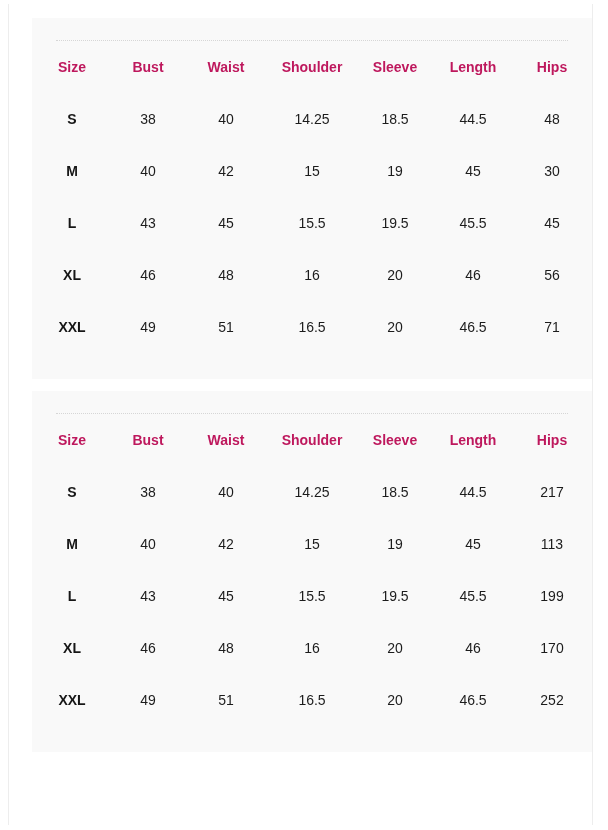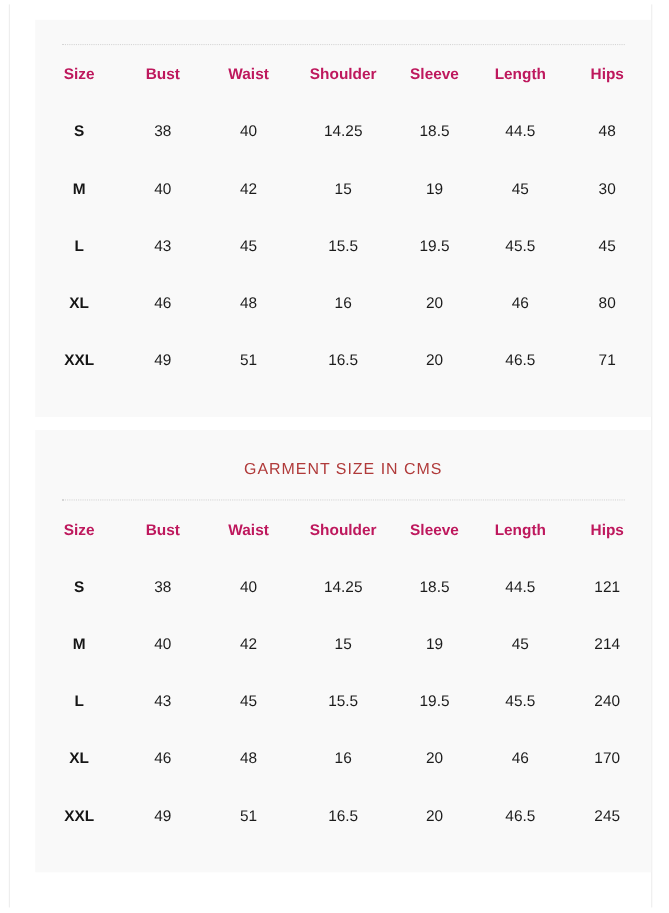--- a/index.html
+++ b/index.html
@@ -175,37 +175,36 @@
               <td>45.5</td>
               <td>45</td>
             </tr>
             <tr>
               <td class="size-cell">XL</td>
               <td>46</td>
               <td>48</td>
               <td>16</td>
               <td>20</td>
               <td>46</td>
-              <td>80</td>
+              <td>56</td>
             </tr>
             <tr>
               <td class="size-cell">XXL</td>
               <td>49</td>
               <td>51</td>
               <td>16.5</td>
               <td>20</td>
               <td>46.5</td>
               <td>71</td>
             </tr>
           </tbody>
         </table>
       </section>
 
       <section class="size-card">
-        <h2 class="card-title">GARMENT SIZE IN CMS</h2>
         <div class="divider"></div>
         <table class="size-table">
           <colgroup>
             <col class="c-size">
               <col class="c-bust">
               <col class="c-waist">
             <col class="c-shoulder">
               <col class="c-sleeve">
               <col class="c-length">
               <col class="c-hips">
@@ -222,57 +221,57 @@
             </tr>
           </thead>
           <tbody>
             <tr>
               <td class="size-cell">S</td>
               <td>38</td>
               <td>40</td>
               <td>14.25</td>
               <td>18.5</td>
               <td>44.5</td>
-              <td>121</td>
+              <td>217</td>
             </tr>
             <tr>
               <td class="size-cell">M</td>
               <td>40</td>
               <td>42</td>
               <td>15</td>
               <td>19</td>
               <td>45</td>
-              <td>214</td>
+              <td>113</td>
             </tr>
             <tr>
               <td class="size-cell">L</td>
               <td>43</td>
               <td>45</td>
               <td>15.5</td>
               <td>19.5</td>
               <td>45.5</td>
-              <td>240</td>
+              <td>199</td>
             </tr>
             <tr>
               <td class="size-cell">XL</td>
               <td>46</td>
               <td>48</td>
               <td>16</td>
               <td>20</td>
               <td>46</td>
               <td>170</td>
             </tr>
             <tr>
               <td class="size-cell">XXL</td>
               <td>49</td>
               <td>51</td>
               <td>16.5</td>
               <td>20</td>
               <td>46.5</td>
-              <td>245</td>
+              <td>252</td>
             </tr>
           </tbody>
         </table>
       </section>
 
     </div>
   </div>
 </div>
 
 </body></html>

